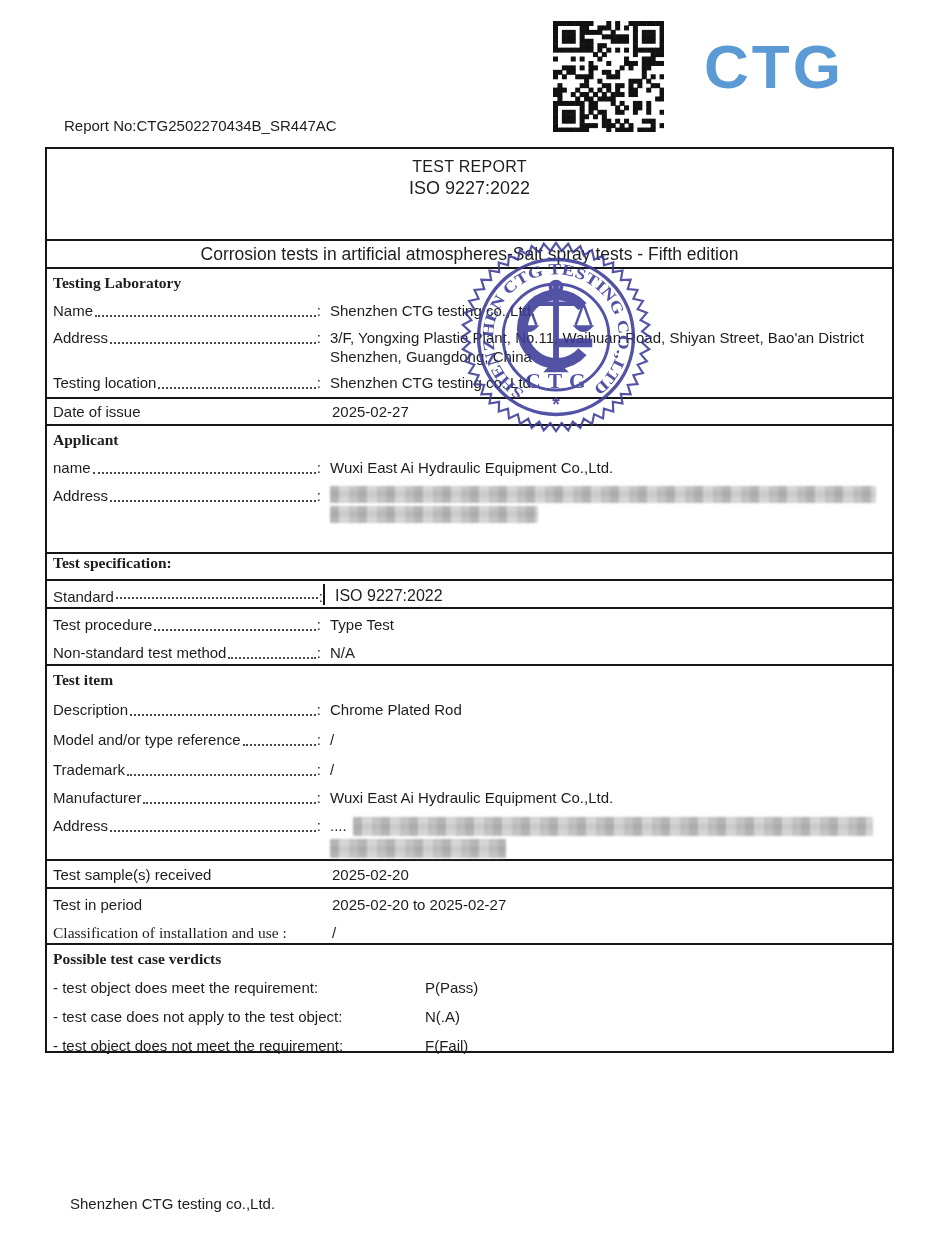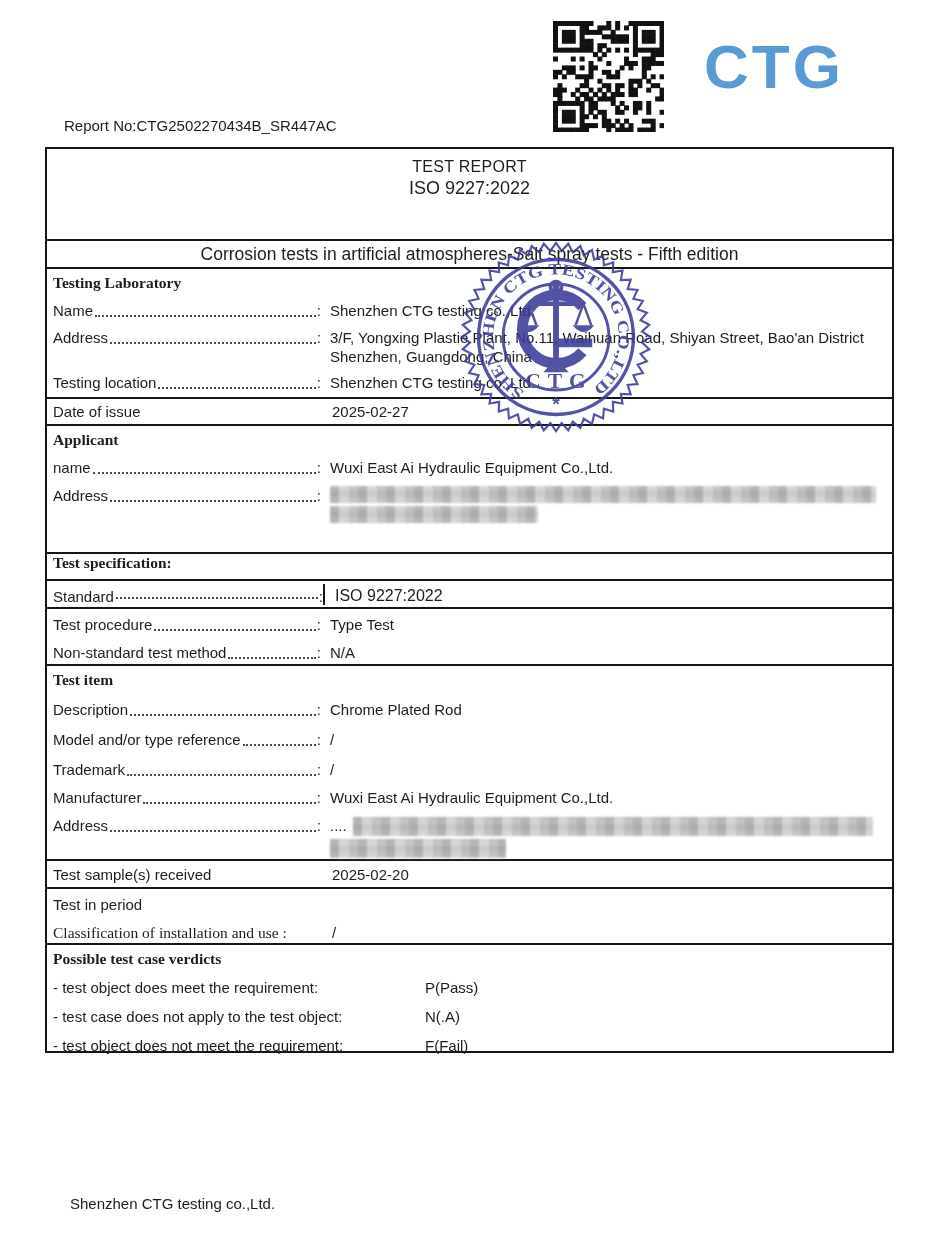--- a/index.html
+++ b/index.html
@@ -554,20 +554,21 @@
     <div class="sec sec-sample">
       <div class="kv">
         <span class="lbl">Test sample(s) received</span>
         <span class="val">2025-02-20</span>
       </div>
     </div>
 
     <div class="sec sec-period">
       <div class="kv">
         <span class="lbl">Test in period</span>
+        <span class="val">2025-02-20 to 2025-02-27</span>
       </div>
       <div class="kv">
         <span class="lbl serif-lbl"><span>Classification of installation and use</span> <span class="colon">:</span></span>
         <span class="val">/</span>
       </div>
     </div>
 
     <div class="sec sec-verdicts">
       <div class="heading">Possible test case verdicts</div>
       <div class="vd">

